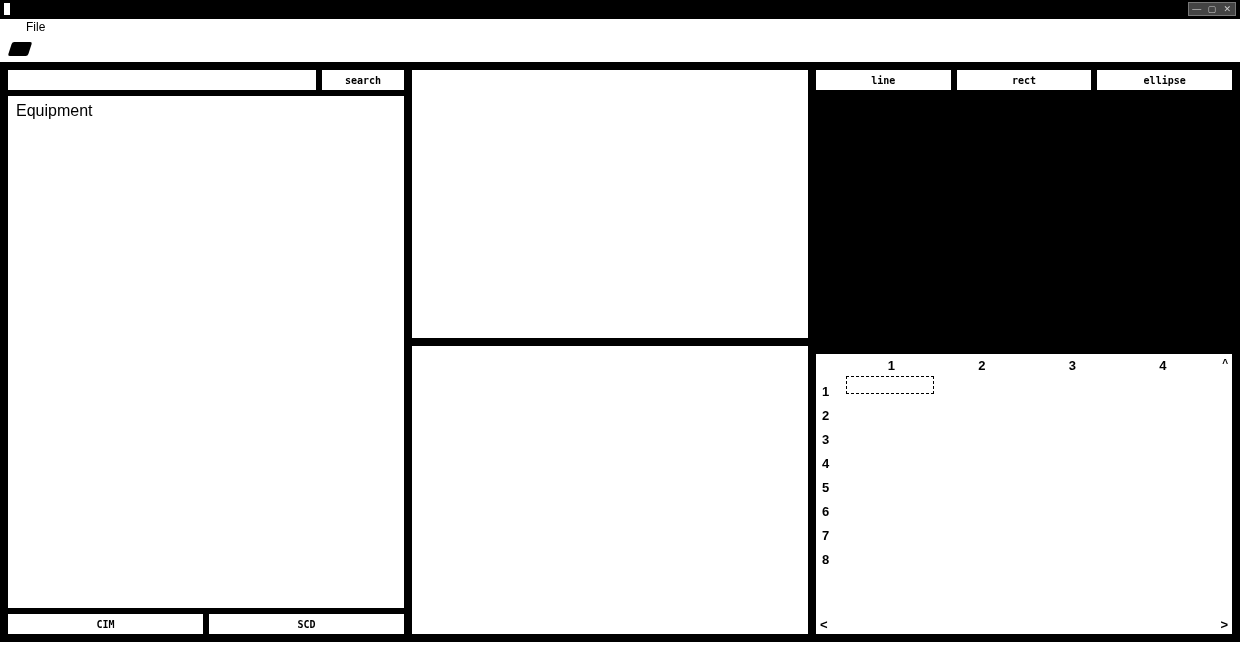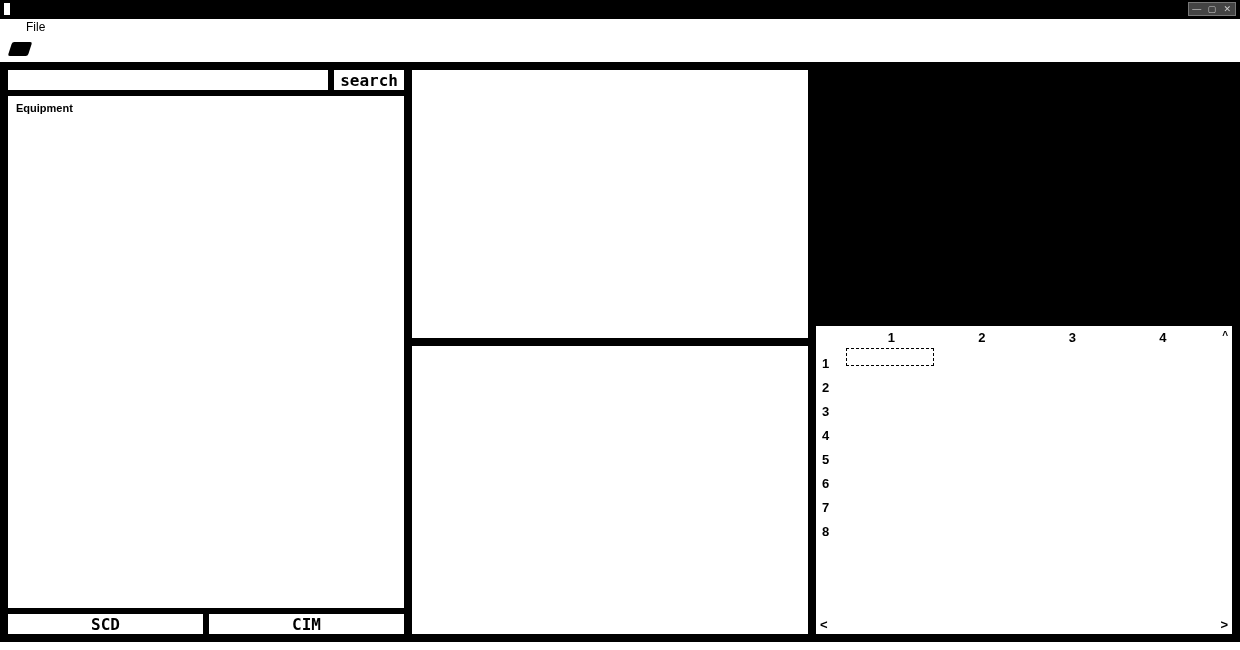--- a/index.html
+++ b/index.html
@@ -9,23 +9,23 @@
     .title-icon::after{content:'';position:absolute;right:0;top:0;bottom:0;width:6px;background:#000;}
     .win-ctl { position:absolute; right:4px; top:2px; width:48px; height:14px; background:#444; border:1px solid #777; display:flex; }
     .win-ctl span{flex:1;text-align:center;color:#ccc;font-size:9px;line-height:12px;}
     .menu-bar { height:17px; padding-left:26px; font-size:12px; line-height:17px; }
     .toolbar { height:26px; padding-left:10px; display:flex; align-items:center; }
     .open-ico { width:20px; height:14px; background:#000; transform:skew(-18deg); border-radius:2px; }
     .frame { border:8px solid #000; height:580px; display:flex; gap:8px; background:#000; }
     .left { width:396px; display:flex; flex-direction:column; gap:6px; }
     .search-row { height:20px; display:flex; gap:6px; }
     .search-input { flex:1; background:#fff; border:none; height:20px; }
-    .btn { background:#fff; border:none; font-family:monospace; font-weight:bold; font-size:16px; height:20px; padding:0 6px; }
+    .btn { background:#fff; border:none; font-family:monospace; font-weight:bold; font-size:10px; height:20px; padding:0 23px; }
     .tree { background:#fff; flex:1; padding:6px 8px; }
-    .tree .root { font-weight:bold; font-size:11px; }
+    .tree .root { font-weight:normal; font-size:16px; }
     .tree .child { margin:6px 0 0 6px; font-size:12px; font-weight:bold;}
     .tri { display:inline-block; width:0; height:0; border-top:4px solid transparent; border-bottom:4px solid transparent; border-left:6px solid #000; margin-right:4px; vertical-align:middle;}
     .bottom-tabs { height:20px; display:flex; gap:6px; }
     .bottom-tabs .btn { flex:1; }
     .mid { width:396px; display:flex; flex-direction:column; gap:8px; }
     .mid-top { background:#fff; height:268px; }
     .mid-bot { background:#fff; flex:1; }
     .right { flex:1; display:flex; flex-direction:column; gap:8px; }
     .shape-row { height:20px; display:flex; gap:6px; }
     .shape-row .btn { flex:1; }
@@ -63,31 +63,36 @@
 
   <div class="left">
     <div class="search-row">
       <input class="search-input" style="">
       <button class="btn">search</button>
     </div>
     <div class="tree">
       <div class="root">Equipment</div>
     </div>
     <div class="bottom-tabs">
+      <button class="btn">CIM</button>
       <button class="btn">SCD</button>
-      <button class="btn">CIM</button>
     </div>
   </div>
 
   <div class="mid">
     <div class="mid-top"></div>
     <div class="mid-bot"></div>
   </div>
 
   <div class="right">
+    <div class="shape-row">
+      <button class="btn">line</button>
+      <button class="btn">rect</button>
+      <button class="btn">ellipse</button>
+    </div>
     <div class="r-top"></div>
     <div class="r-bot">
       <div class="cols">
         <span>1</span>
         <span>2</span>
         <span>3</span>
         <span>4</span>
       </div>
       <div class="rows">
         <div>1</div>

